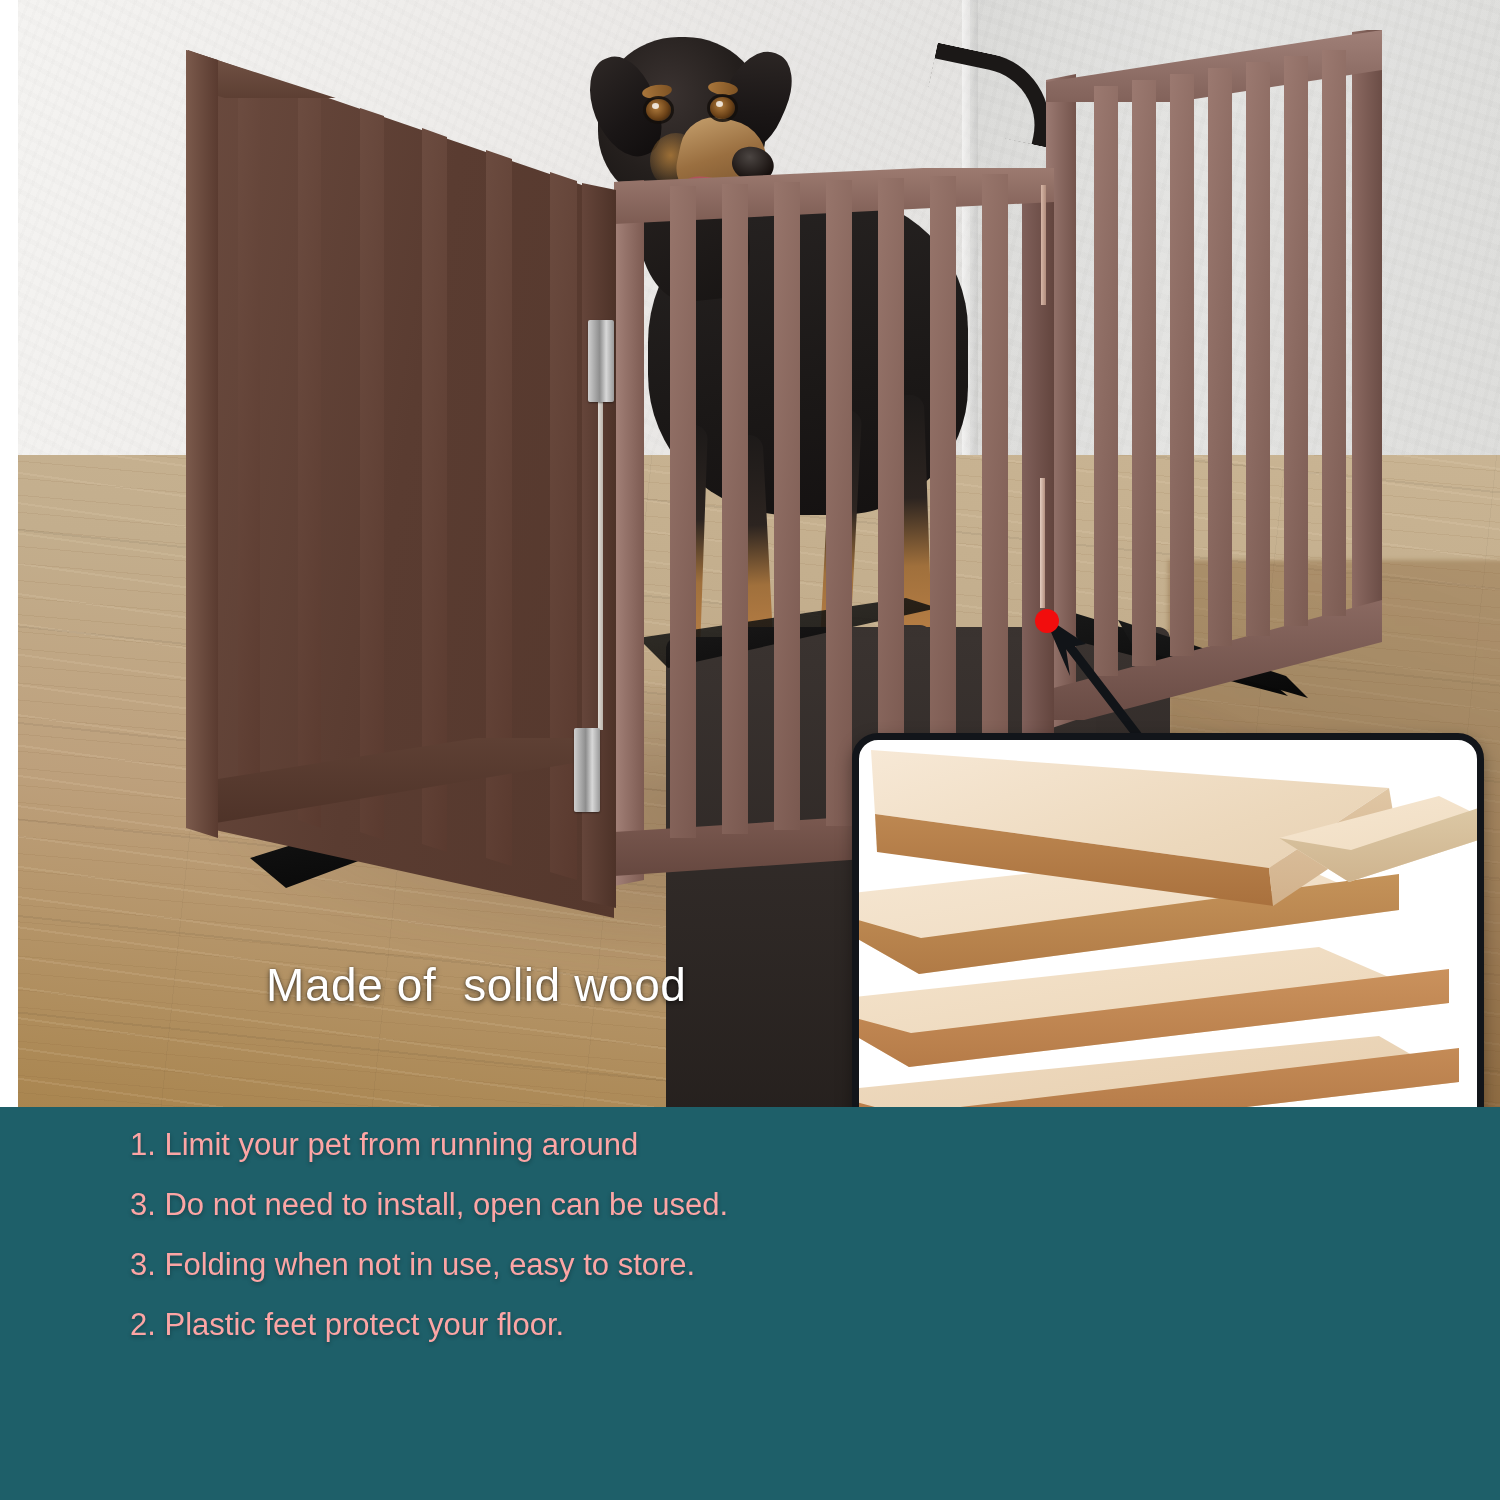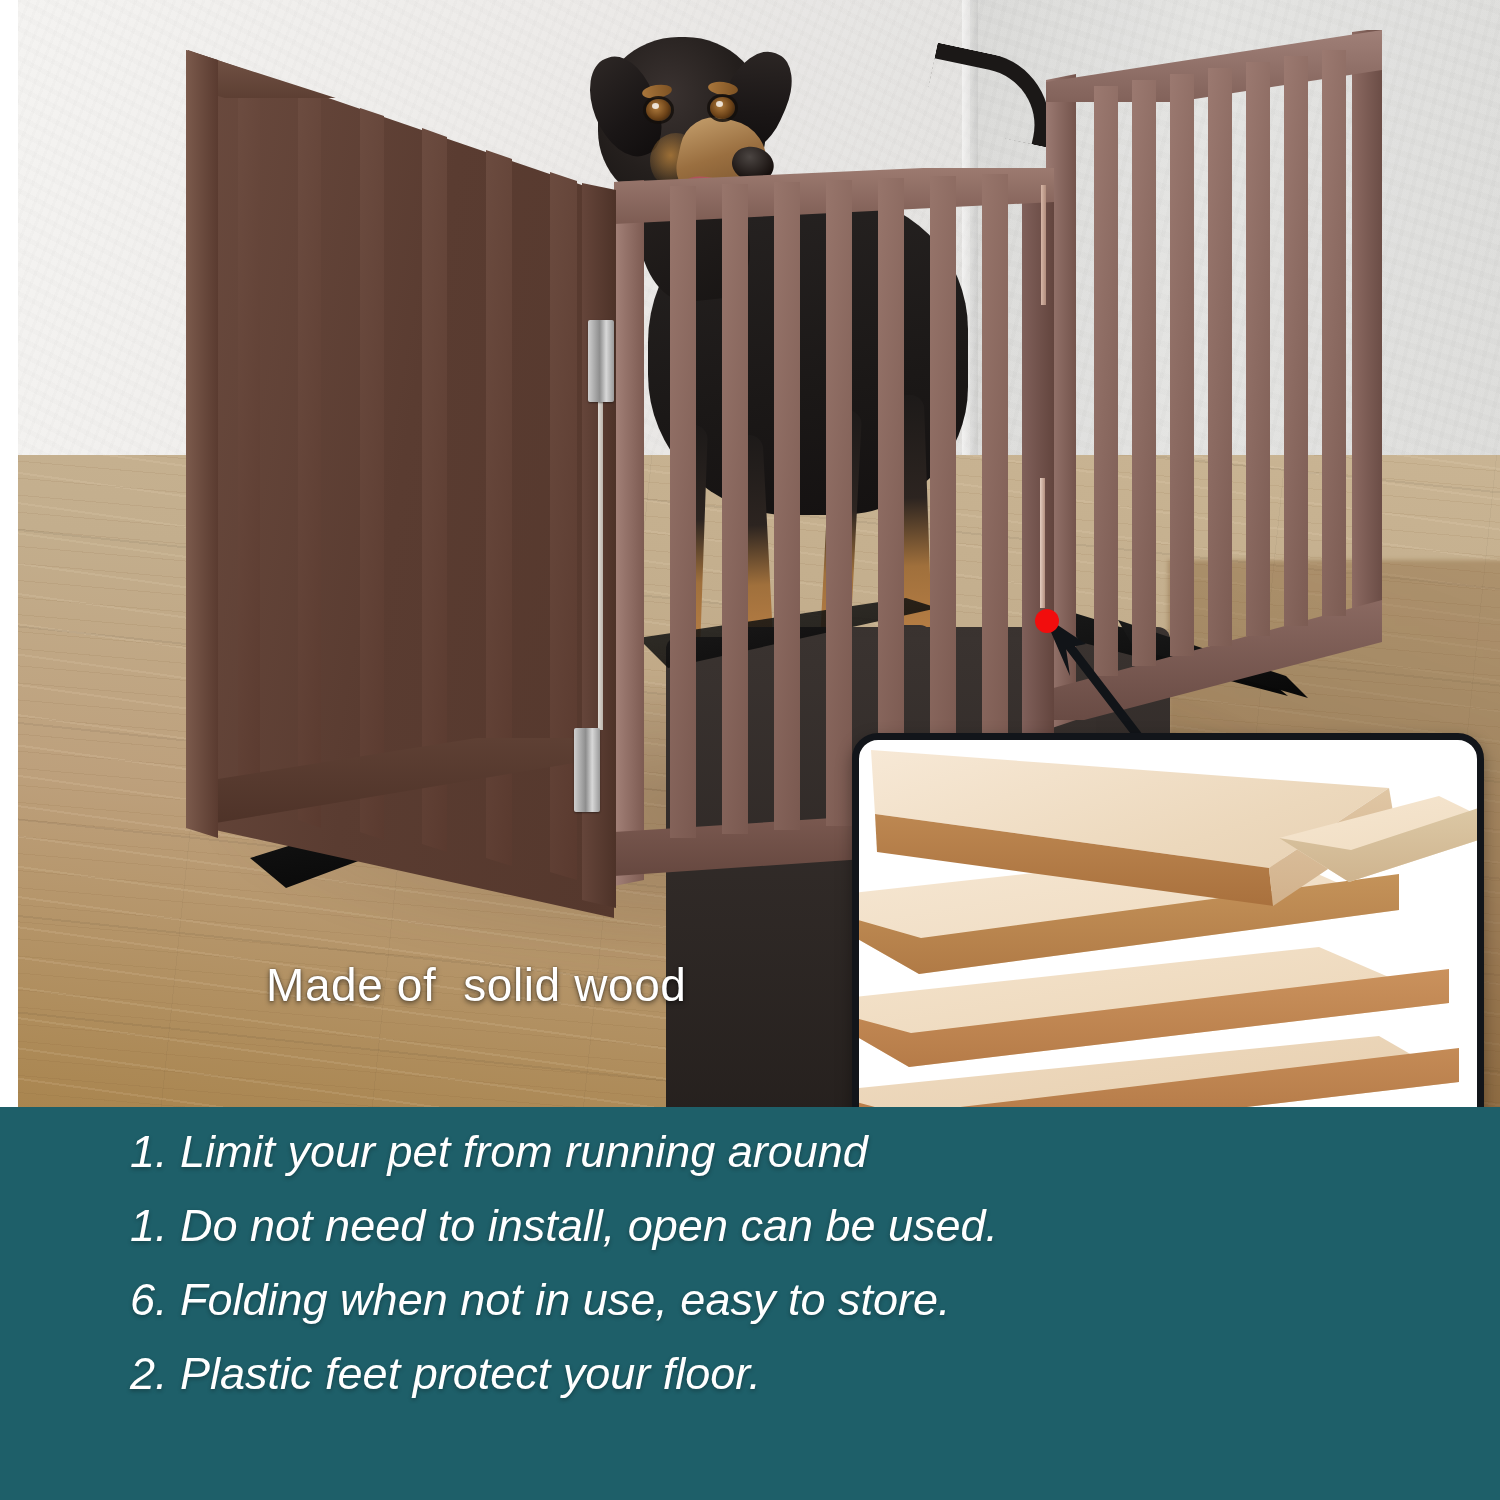--- a/index.html
+++ b/index.html
@@ -310,24 +310,23 @@
     white-space:pre;
   }
 
   
   #feature-band {
     position:absolute; left:0; top:1107px; width:1500px; height:393px;
     background:#1e5f69;
   }
   #feature-list { position:absolute; left:130px; top:22px; width:1320px; }
   .feature-item {
-    color:#ffffff; font-size:45px; line-height:1.0;
+    color:#fca5a5; font-size:31px; line-height:1.0;
     margin-bottom:29px; white-space:nowrap;
     text-shadow:0 2px 4px rgba(0,0,0,.30);
-    font-style:italic;
   }
 </style>
 </head>
 <body>
 
 <div id="page">
 
   <div id="photo-scene">
 
     <div class="wall-left"></div>
@@ -479,19 +478,19 @@
       </div>
     </div>
 
     <div id="made-of-wood">Made of  solid wood</div>
 
   </div>
 
   <div id="feature-band">
     <div id="feature-list">
       <div class="feature-item">1. Limit your pet from running around</div>
-      <div class="feature-item">1. Do not need to install, open can be used.</div>
-      <div class="feature-item">6. Folding when not in use, easy to store.</div>
+      <div class="feature-item">3. Do not need to install, open can be used.</div>
+      <div class="feature-item">3. Folding when not in use, easy to store.</div>
       <div class="feature-item">2. Plastic feet protect your floor.</div>
     </div>
   </div>
 
 </div>
 
 </body></html>

